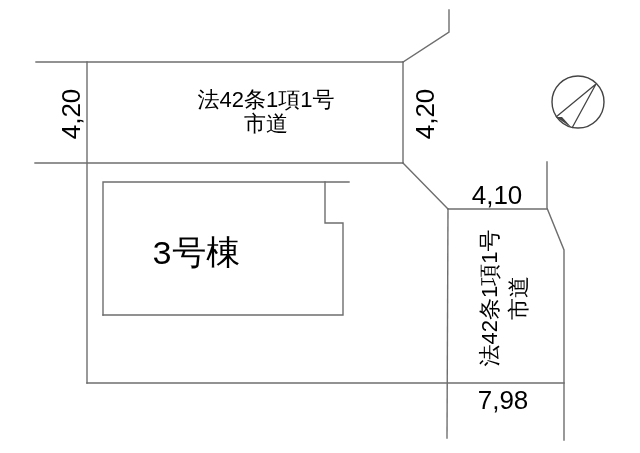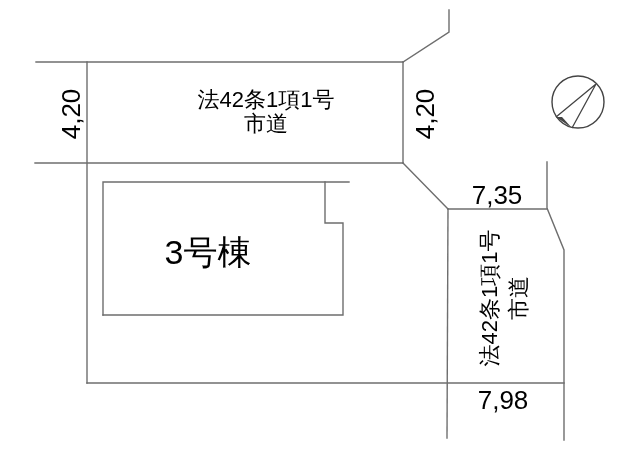--- a/index.html
+++ b/index.html
@@ -79,23 +79,23 @@
   </svg>
 
   <div class="label road-label" style="left:266px;top:112px;">
     <div>法42条1項1号</div>
     <div>市道</div>
   </div>
 
   <div class="label rot dim" style="left:71px;top:114px;">4,20</div>
   <div class="label rot dim" style="left:425px;top:114px;">4,20</div>
 
-  <div class="label building-label" style="left:208px;top:253px;">3号棟</div>
+  <div class="label building-label" style="left:196px;top:253px;font-family:Liberation Mono, monospace;">3号棟</div>
 
   <div class="label rot side-road-label" style="left:504px;top:298px;">
     <div>法42条1項1号</div>
     <div>市道</div>
   </div>
 
-  <div class="label dim" style="left:497px;top:195px;">7,35</div>
+  <div class="label dim" style="left:497px;top:195px;">4,10</div>
   <div class="label dim" style="left:503px;top:400px;">7,98</div>
 
 </div>
 
 </body></html>

